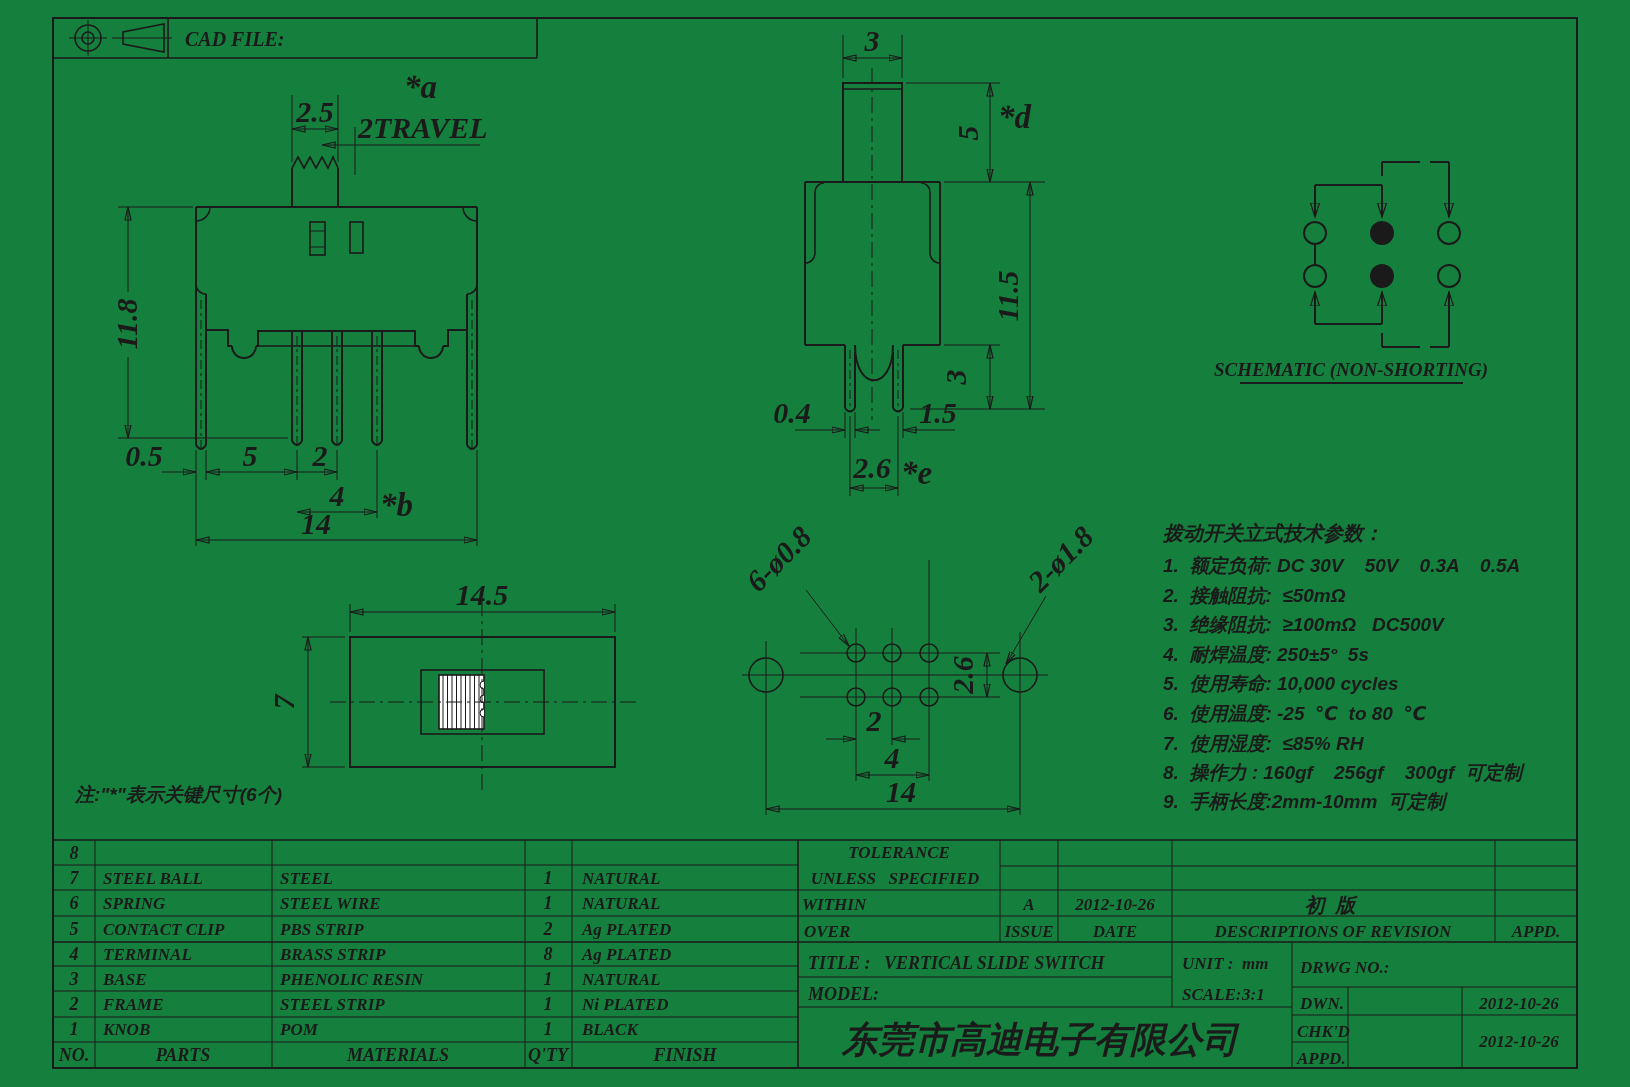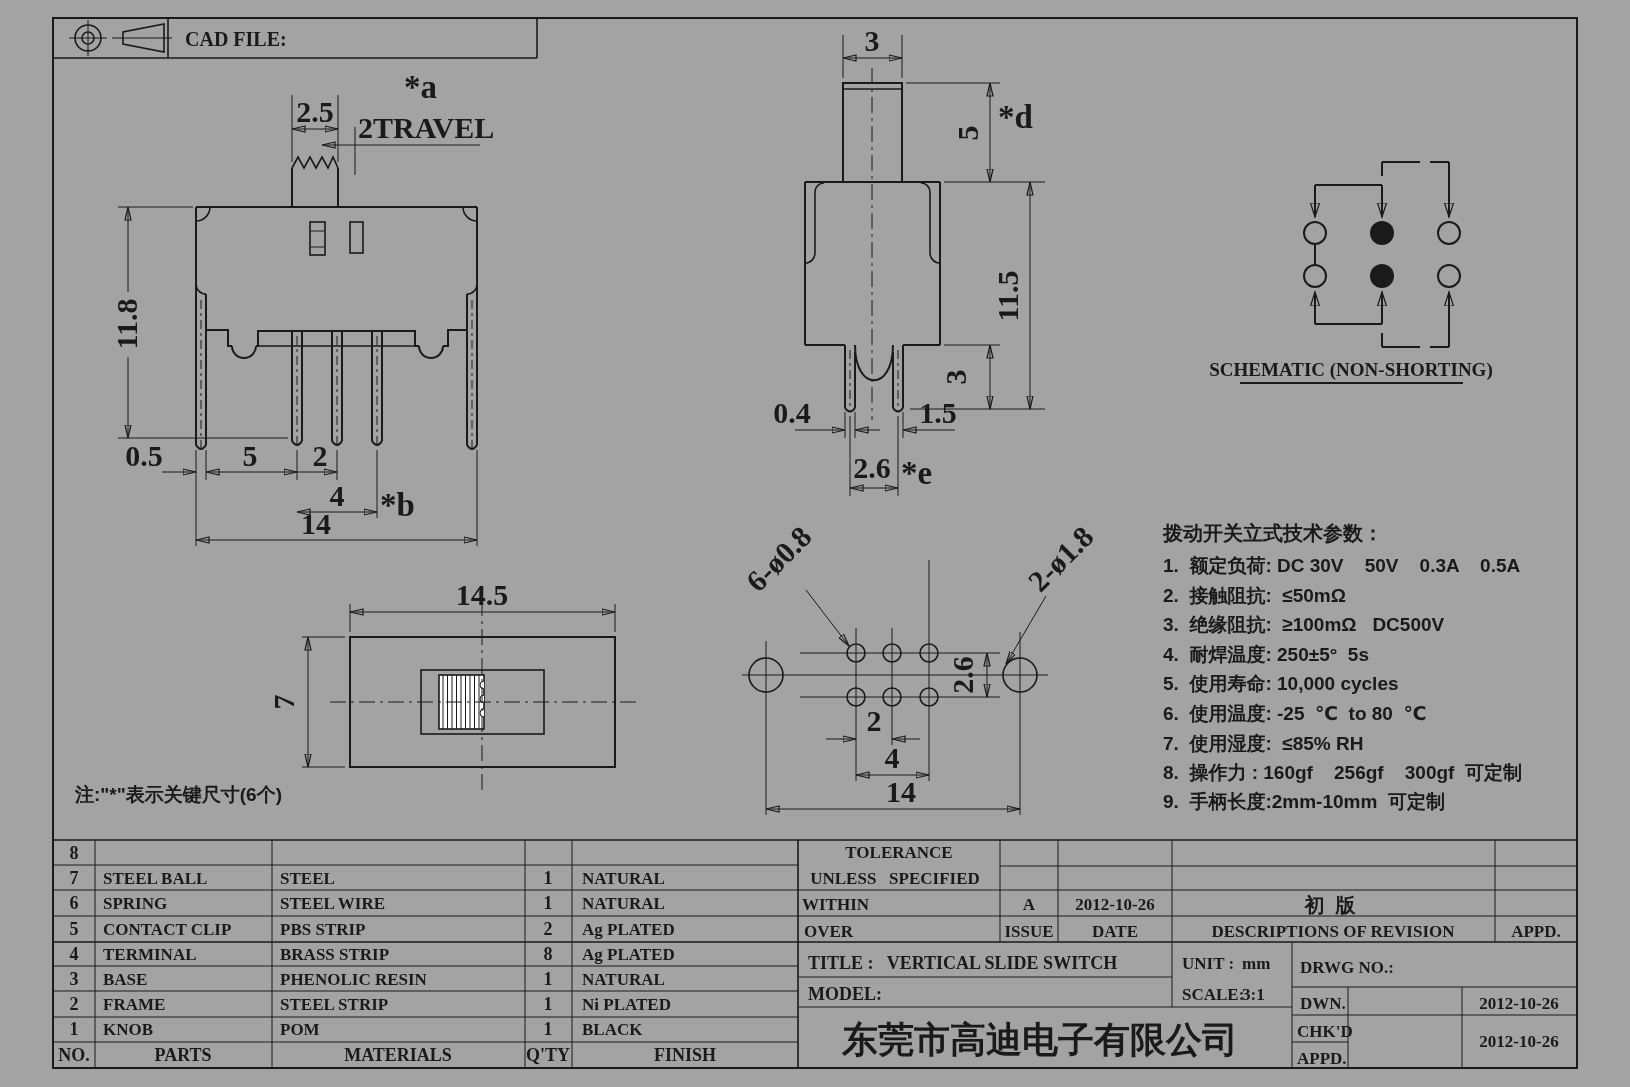--- a/index.html
+++ b/index.html
@@ -1,16 +1,16 @@
 <!DOCTYPE html>
 <html><head>
 <meta charset="utf-8">
 <style>
   html,body{margin:0;padding:0;background:#ffffff;}
-  .sheet{position:relative;width:1630px;height:1087px;background:#a3a3a3;}
+  .sheet{position:relative;width:1630px;height:1087px;background:#15803d;font-style:italic;}
   svg{display:block;}
   svg line, svg path, svg rect, svg circle, svg polyline{stroke:#1a1a1a;fill:none;stroke-width:1.2;}
   .w2{stroke-width:2;}
   .w15{stroke-width:1.6;}
   .thin{stroke-width:1;}
   .cl{stroke-dasharray:16 5 3 5;stroke-width:1;}
   .cs{stroke-dasharray:9 4 3 4;stroke-width:1;}
   .fillb{fill:#1a1a1a;stroke:none;}
   .wfill{fill:#ffffff;}
   svg text{font-family:"Liberation Serif", "DejaVu Serif", serif;fill:#1a1a1a;stroke:none;white-space:pre;}

